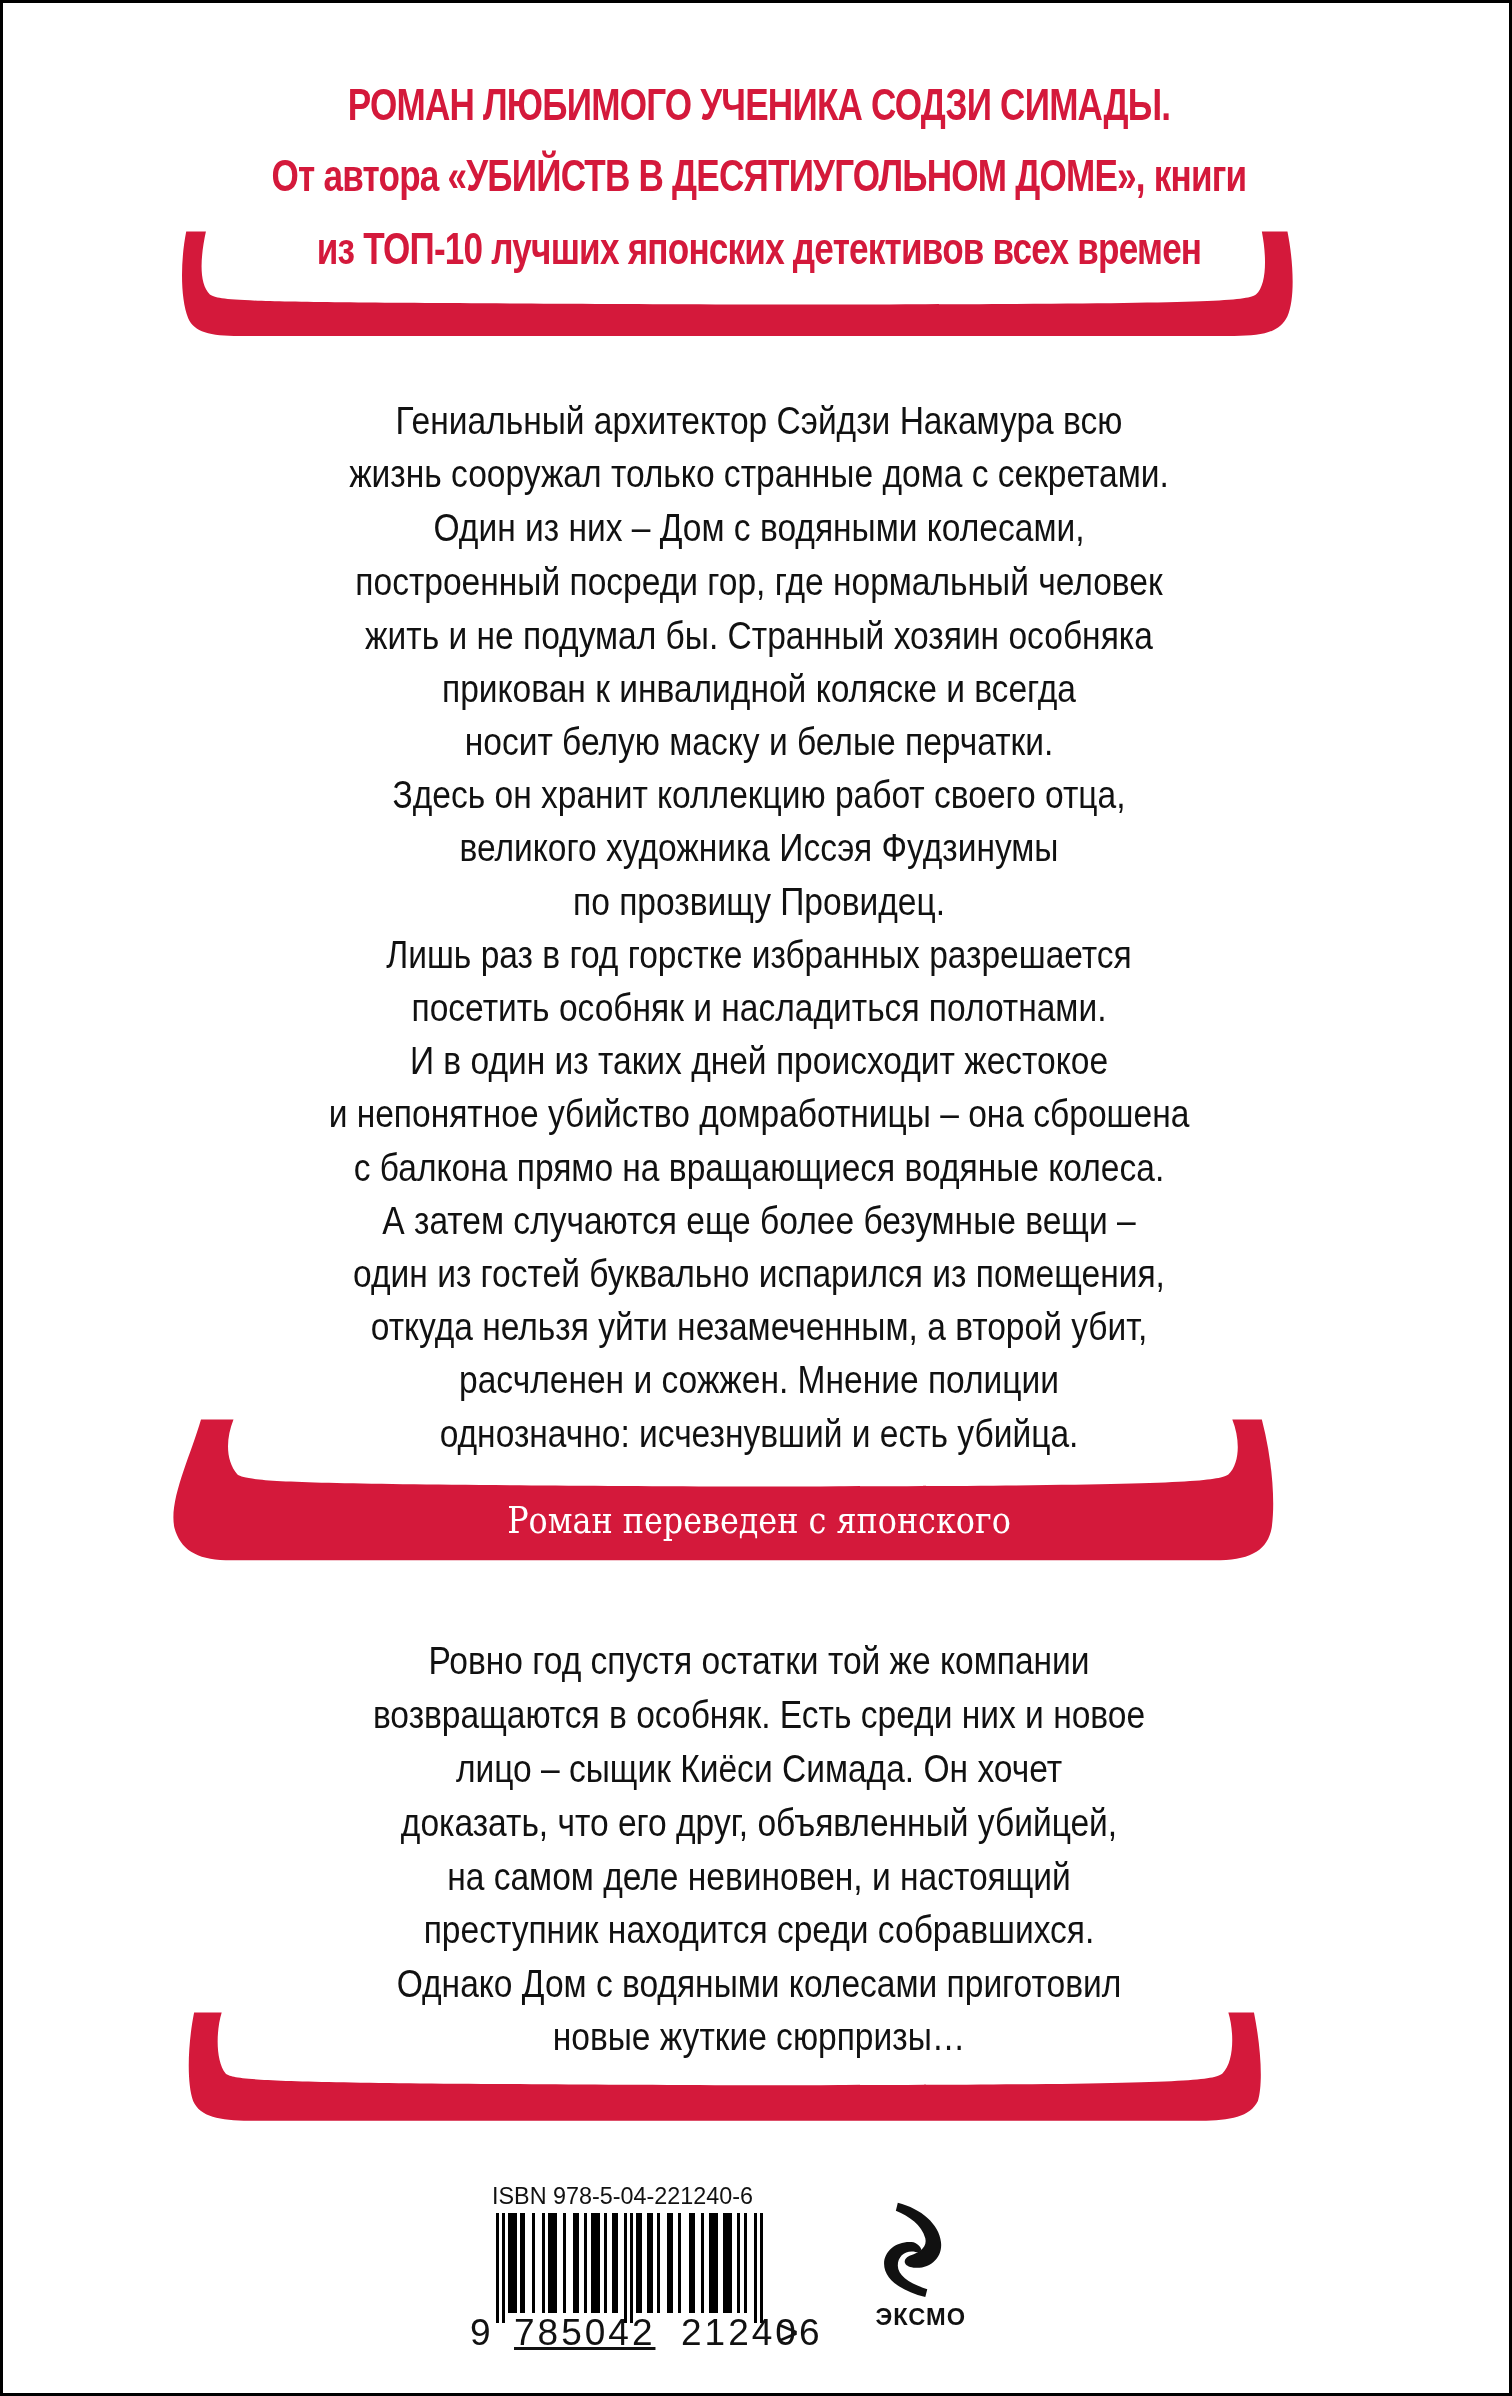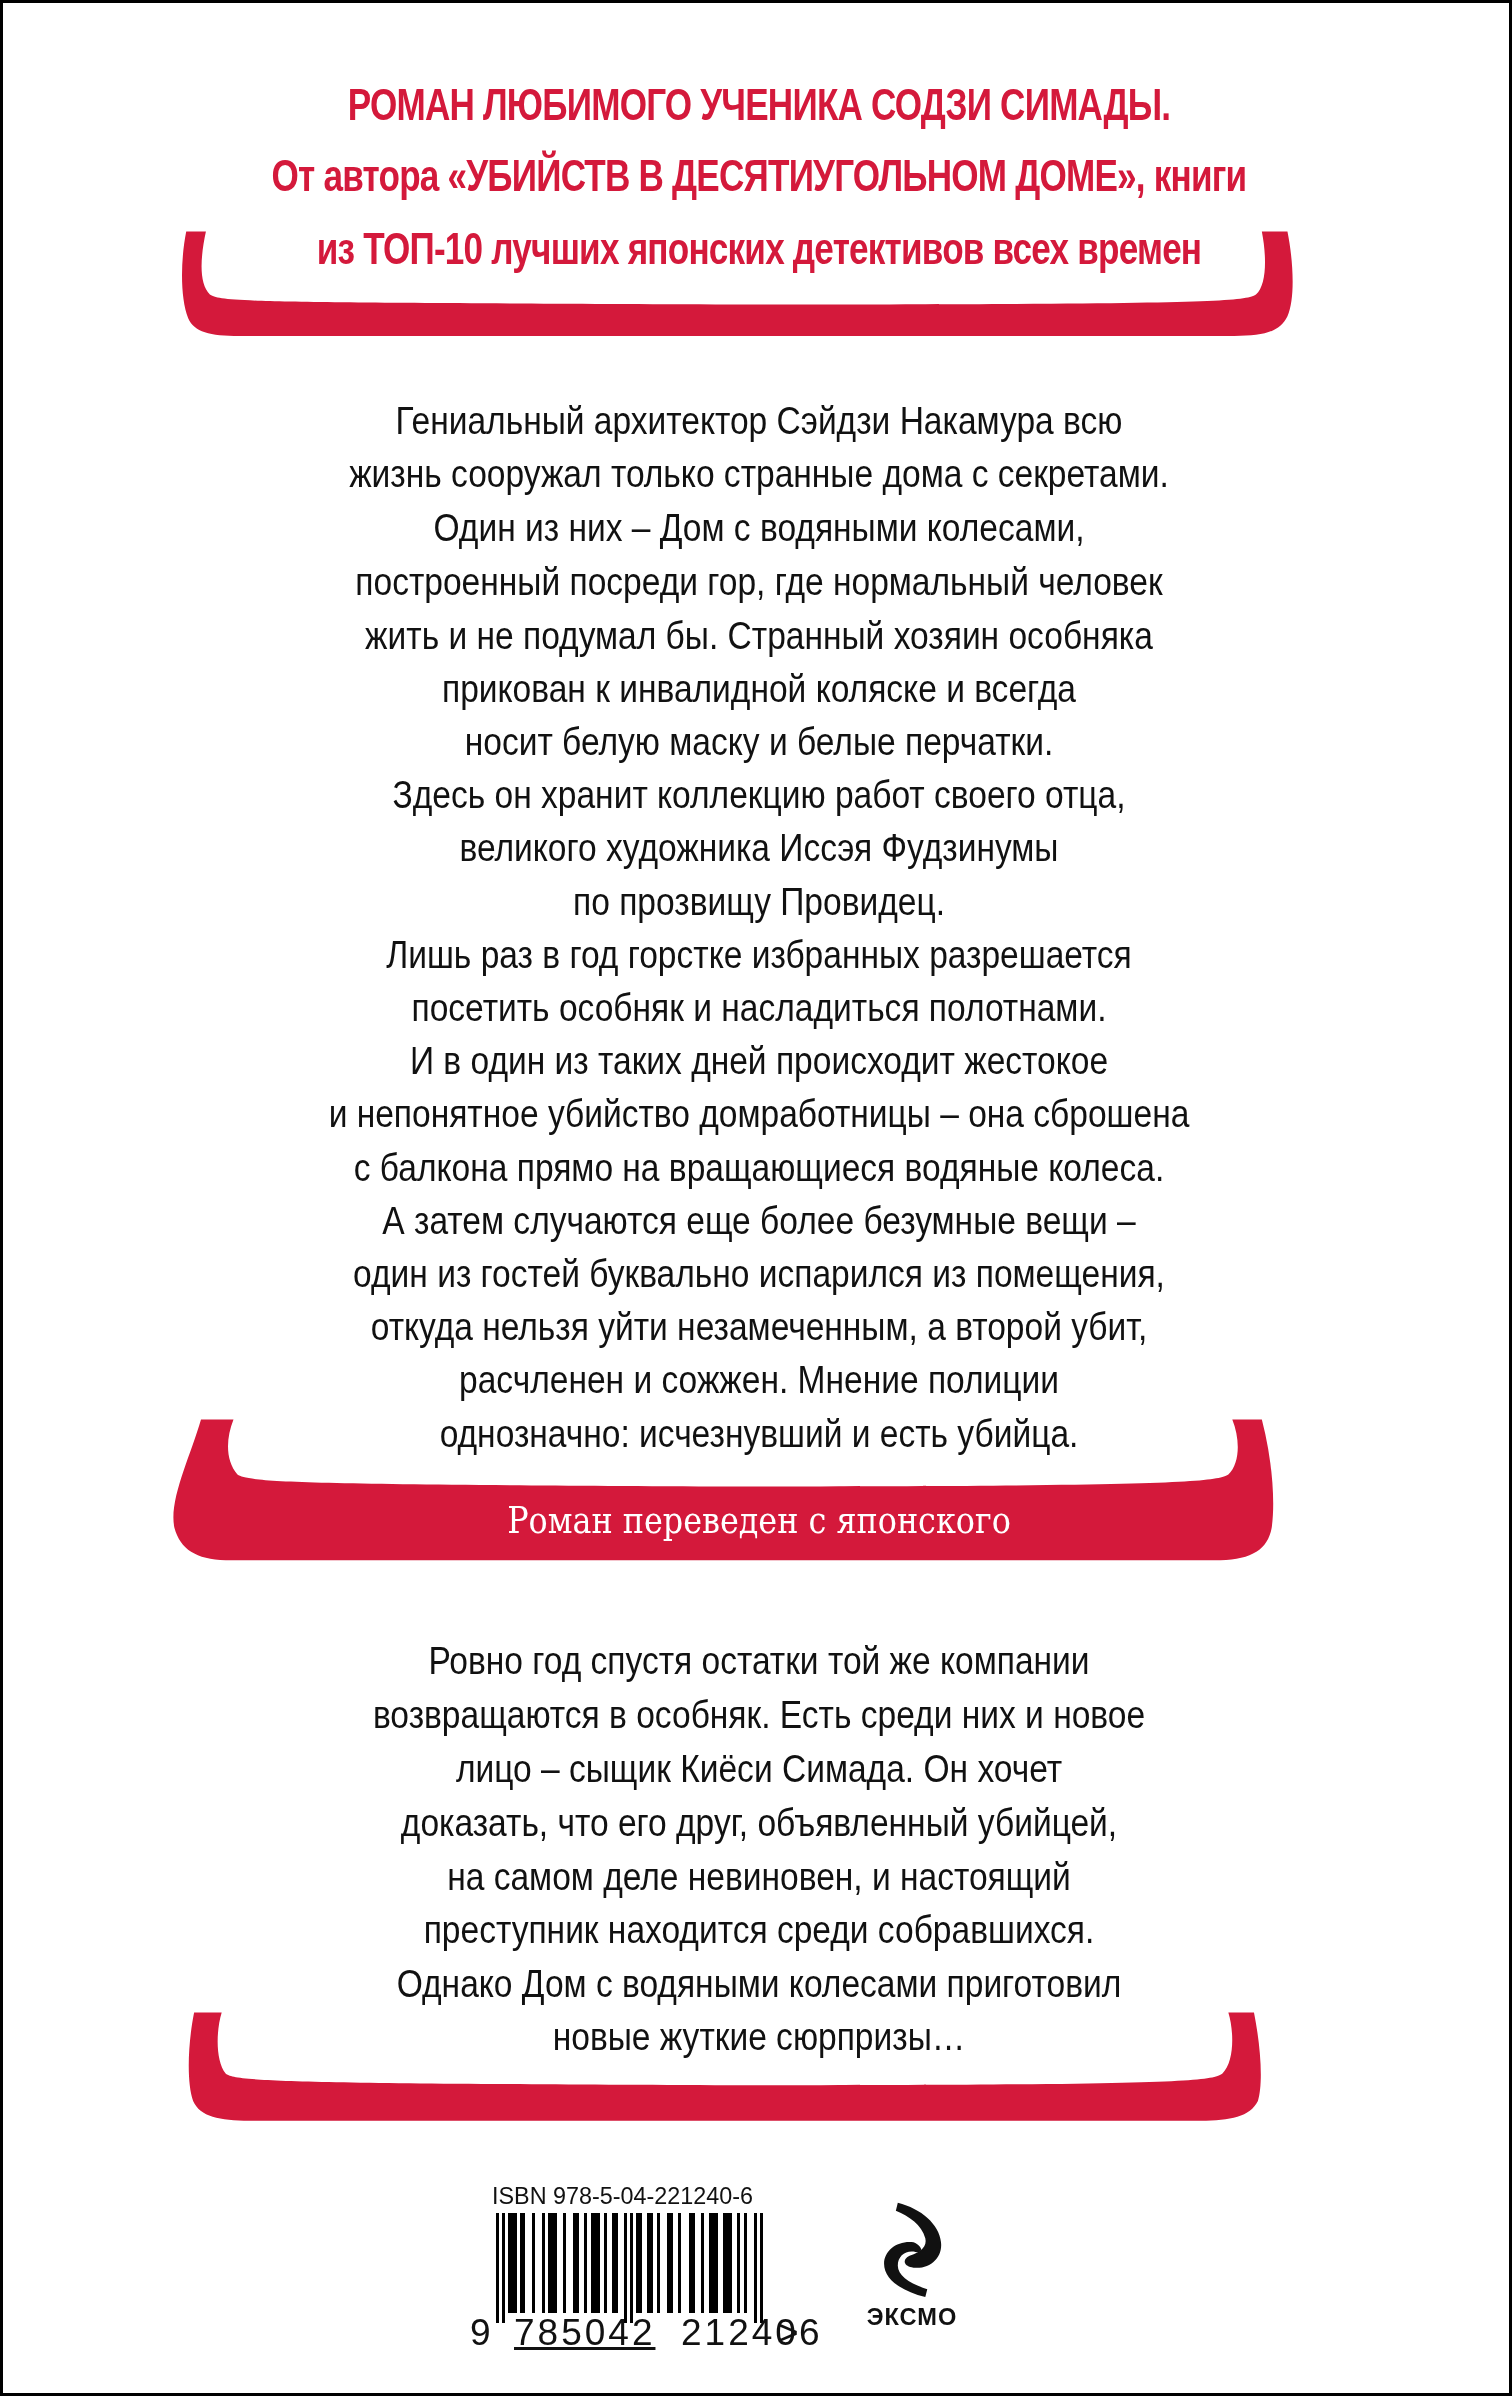--- a/index.html
+++ b/index.html
@@ -39,21 +39,21 @@
   .barcode { position: absolute; left: 489px; top: 2210px; width: 276px; height: 110px; }
   .barcode .bar { position: absolute; top: 0; background: #000; }
   .barcode .bar.guard { height: 110px; }
   .barcode .bar.norm { height: 100px; }
   .barcode-digits {
     position: absolute; top: 2311px; font-family: "Liberation Sans", sans-serif;
     font-size: 37px; color: #111; line-height: 1; white-space: nowrap;
   }
   .publisher-logo { position: absolute; left: 867px; top: 2192px; width: 89px; height: 108px; }
   .publisher-name {
-    position: absolute; left: 855px; top: 2301px; width: 108px; text-align: center;
+    position: absolute; left: 855px; top: 2301px; width: 108px; text-align: right;
     font-family: "Liberation Sans", sans-serif; font-weight: bold; font-size: 23.6px;
     letter-spacing: 1px; color: #111;
   }
 </style>
 </head>
 <body>
 
 <div class="frame">
 
   <svg class="bracket" width="1512" height="394" viewBox="0 0 1535 400">

